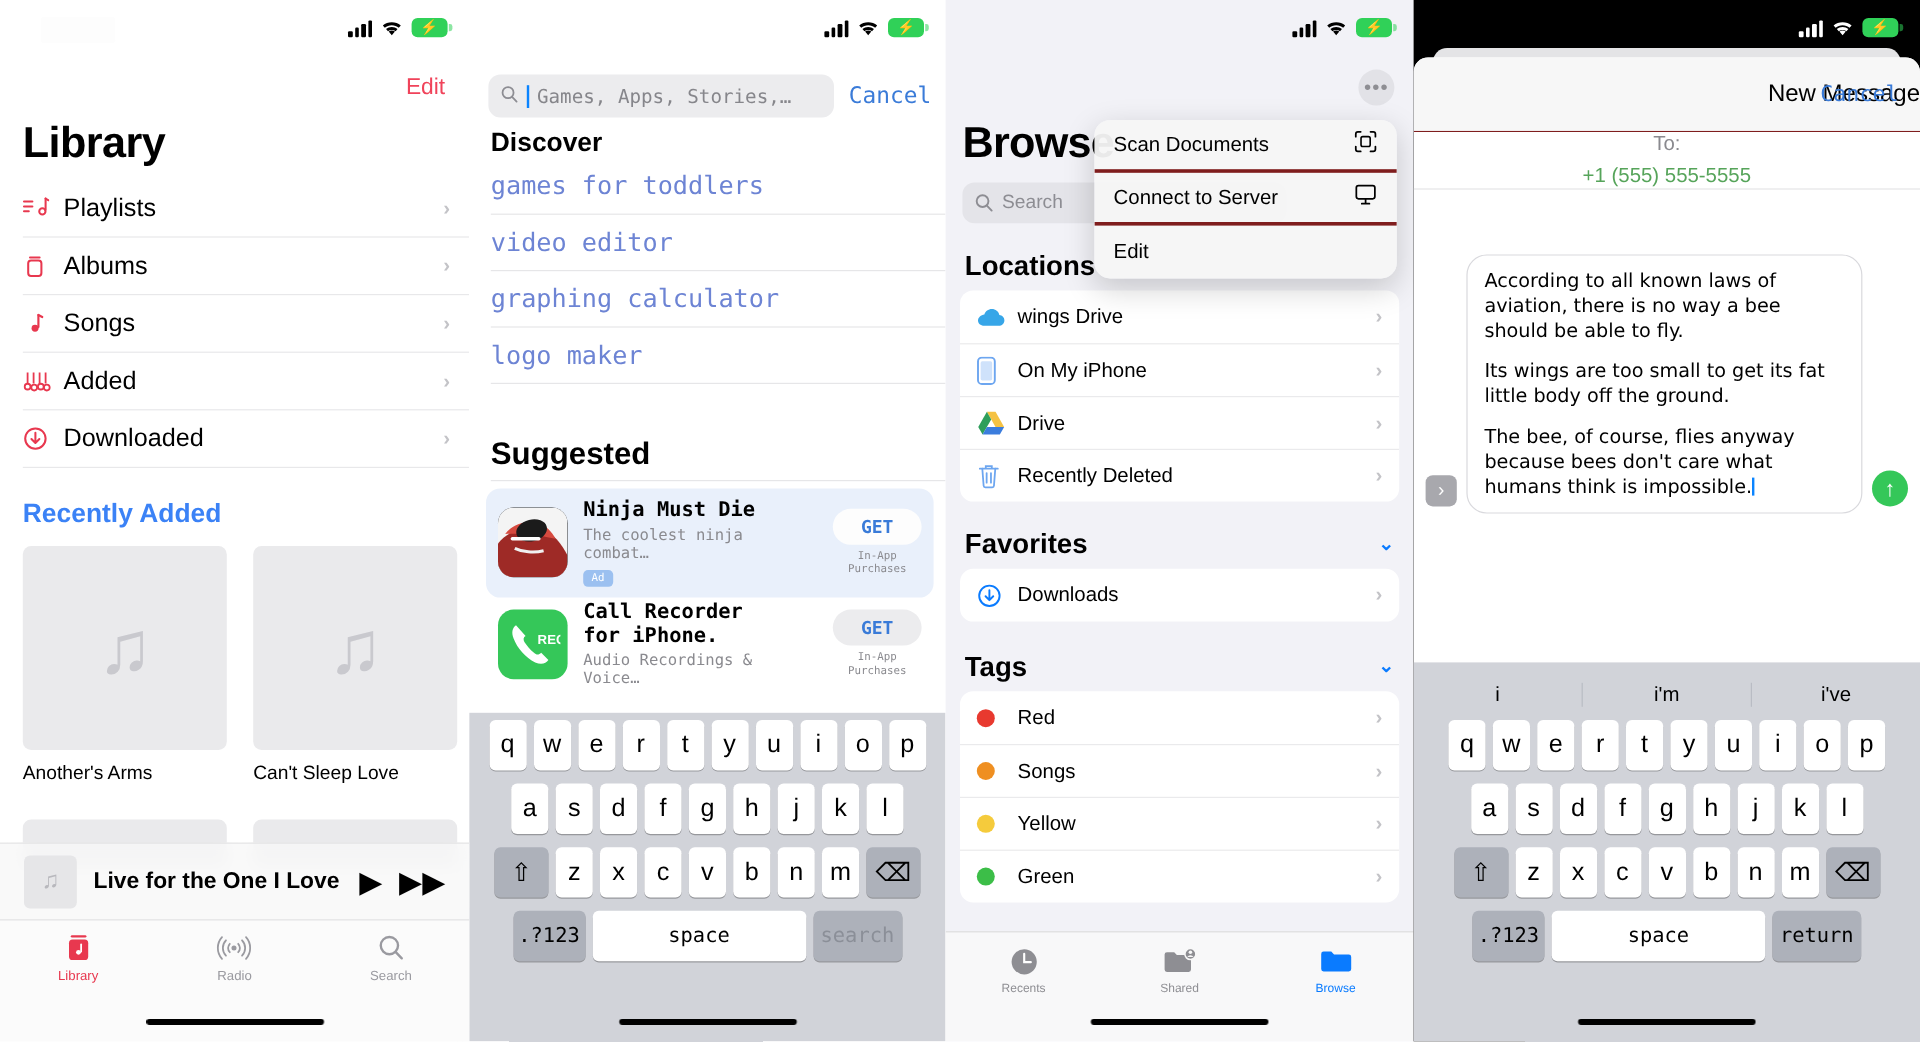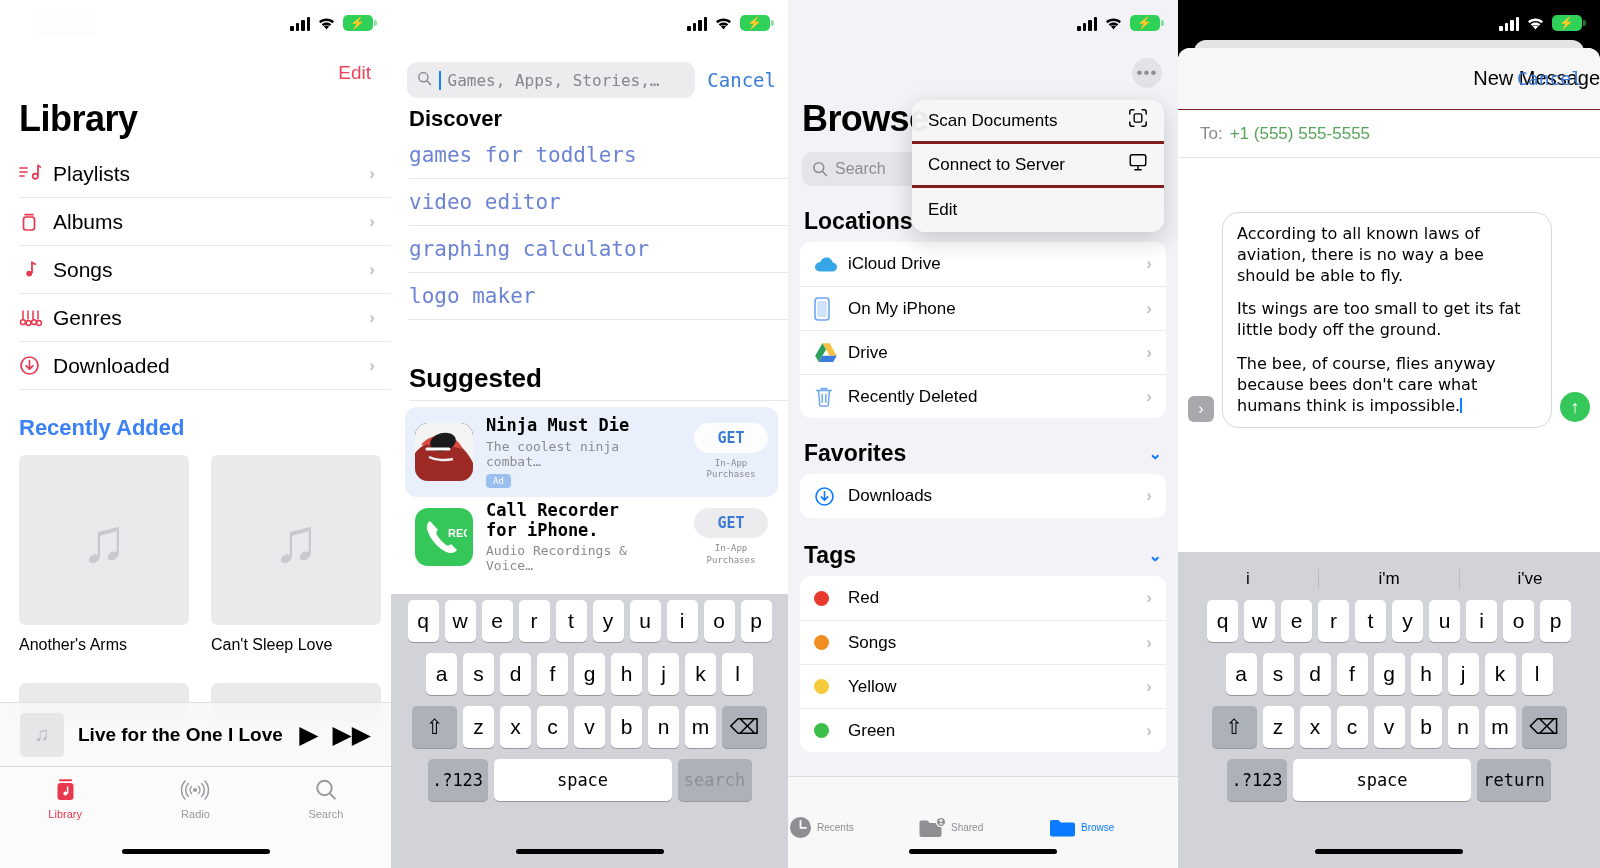--- a/index.html
+++ b/index.html
@@ -157,39 +157,39 @@
   .grp-hdr .g { flex:1; font-size:23px; font-weight:700; color:#000; }
   .grp-hdr .v { color:#0a7bff; font-size:16px; font-weight:700; }
   .card { margin:0 12px; background:#fff; border-radius:11px; overflow:hidden; }
   .f-row { display:flex; align-items:center; height:44px; padding:0 14px; }
   .f-row + .f-row { border-top:1px solid #eaeaec; }
   .f-ico { width:34px; display:flex; align-items:center; font-size:19px; }
   .f-lbl { flex:1; font-size:17px; color:#000; }
   .dot { width:15px; height:15px; border-radius:50%; display:block; }
   .f-tabbar { position:absolute; left:0; right:0; bottom:0; height:92px;
     background:#f8f8f8e6; border-top:1px solid #dcdcde; display:flex; padding-top:10px; }
-  .f-tab { flex:1; display:flex; flex-direction:row; align-items:center; gap:4px; }
+  .f-tab { flex:1; display:flex; flex-direction:column; align-items:center; gap:4px; }
   .f-tab .ico { height:28px; display:flex; align-items:center; }
   .f-tab .lbl { font-size:10px; }
   .f-tab.on .lbl { color:#0a7bff; }
   .f-tab.off .lbl { color:#8e8e93; }
 
   
   .msg-sheet { position:absolute; left:0; right:0; top:48px; bottom:0; background:#fff;
     border-radius:12px 12px 0 0; }
   .msg-sheet-back { position:absolute; left:16px; right:16px; top:40px; height:40px;
     background:#e4e4e6; border-radius:12px 12px 0 0; }
   .msg-nav { height:62px; background:#f7f7f7; border-bottom:1px solid #7f1d1d;
     display:flex; align-items:center; justify-content:flex-end; position:relative;
     border-radius:12px 12px 0 0; }
   .msg-nav .ttl { font-size:20px; color:#000; }
   .msg-nav .cxl { position:absolute; right:18px; font-size:18px; color:#3a7bd8;
     font-family:"DejaVu Sans Mono", monospace; }
   .to-row { height:48px; display:flex; align-items:center; padding:0 22px; gap:7px;
-    border-bottom:1px solid #e4e4e6; font-size:17px; }
+    border-bottom:1px solid #e4e4e6; font-size:17px;flex-direction:column; }
   .to-lbl { color:#8a8a8f; }
   .to-val { color:#56a45a; }
   .bubble-wrap { position:absolute; left:0; right:0; top:212px; display:flex;
     align-items:flex-end; padding:0 10px; gap:8px; }
   .grow-btn { width:26px; height:26px; border-radius:6px; background:#a8a8ad;
     color:#fff; display:flex; align-items:center; justify-content:center;
     font-size:16px; flex:0 0 auto; margin-bottom:6px; }
   .bubble { flex:1; background:#fff; border:1.5px solid #d9d9dd; border-radius:17px;
     padding:11px 14px; font-family:"DejaVu Sans", sans-serif; font-size:16px;
     line-height:1.3; color:#000; }
@@ -270,21 +270,21 @@
           <svg width="24" height="20" viewBox="0 0 24 20">
               <g stroke="#e8384f" stroke-width="1.5">
                 <path d="M4 2.5v9M9 2.5v9M14 2.5v9M19 2.5v9"></path>
                 <circle cx="4" cy="14.2" r="2.4" fill="none"></circle>
                 <circle cx="9.5" cy="15" r="2.4" fill="none"></circle>
                 <circle cx="15" cy="14.2" r="2.4" fill="none"></circle>
                 <circle cx="20" cy="15" r="2.4" fill="none"></circle>
               </g>
             </svg>
         </span>
-        <span class="lib-label">Genres</span>
+        <span class="lib-label">Added</span>
         <span class="chev">›</span>
       </div>
       <div class="lib-row">
         <span class="lib-icon">
           <svg width="21" height="21" viewBox="0 0 21 21">
               <circle cx="10.5" cy="10.5" r="8.5" fill="none" stroke="#e8384f" stroke-width="1.7"></circle>
               <path d="M10.5 5.6v8.4M7.2 10.8l3.3 3.3 3.3-3.3" fill="none" stroke="#e8384f" stroke-width="1.7" stroke-linecap="round" stroke-linejoin="round"></path>
             </svg>
         </span>
         <span class="lib-label">Downloaded</span>
@@ -556,21 +556,21 @@
       <div class="grp-hdr">
         <span class="g">Locations</span>
       </div>
       <div class="card">
         <div class="f-row">
           <span class="f-ico">
             <svg width="24" height="17" viewBox="0 0 24 17">
                 <path d="M6.2 15.5h12.1c2.6 0 4.7-2 4.7-4.5 0-2.4-1.8-4.3-4.2-4.5-.6-2.9-3.2-5-6.3-5-2.9 0-5.4 1.9-6.2 4.5C3.5 6.4 1 8.4 1 11.1c0 2.4 2 4.4 5.2 4.4z" fill="#37a6e8"></path>
               </svg>
           </span>
-          <span class="f-lbl">iCloud Drive</span>
+          <span class="f-lbl">wings Drive</span>
           <span class="chev">›</span>
         </div>
         <div class="f-row">
           <span class="f-ico">
             <svg width="16" height="24" viewBox="0 0 16 24">
                 <rect x="1" y="1" width="14" height="22" rx="3.2" fill="none" stroke="#6da6f0" stroke-width="1.6"></rect>
                 <rect x="3.2" y="4" width="9.6" height="16" rx="1.4" fill="#cfe2fb"></rect>
               </svg>
           </span>
           <span class="f-lbl">On My iPhone</span>

